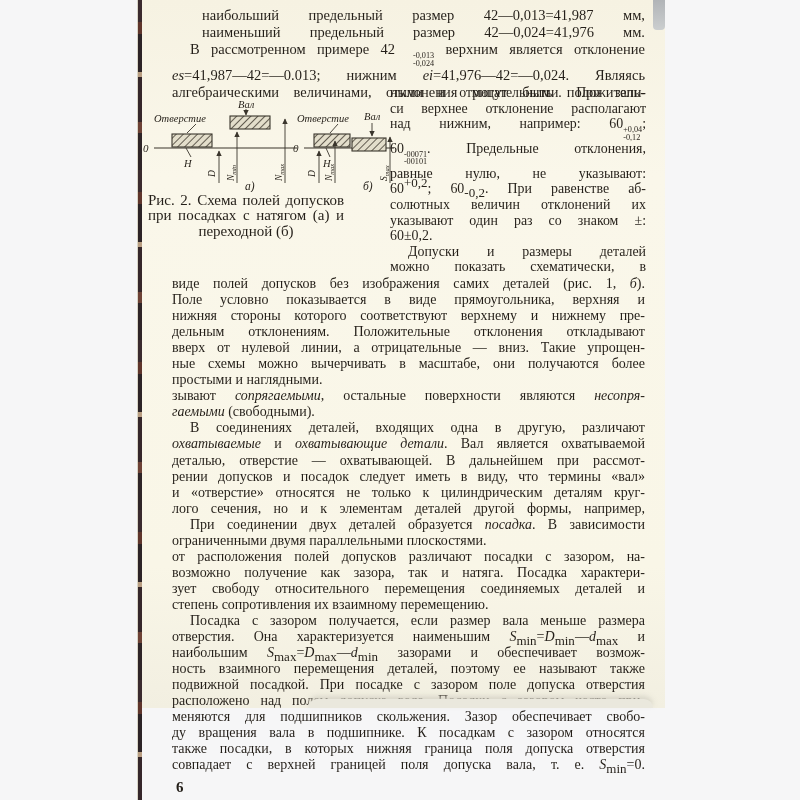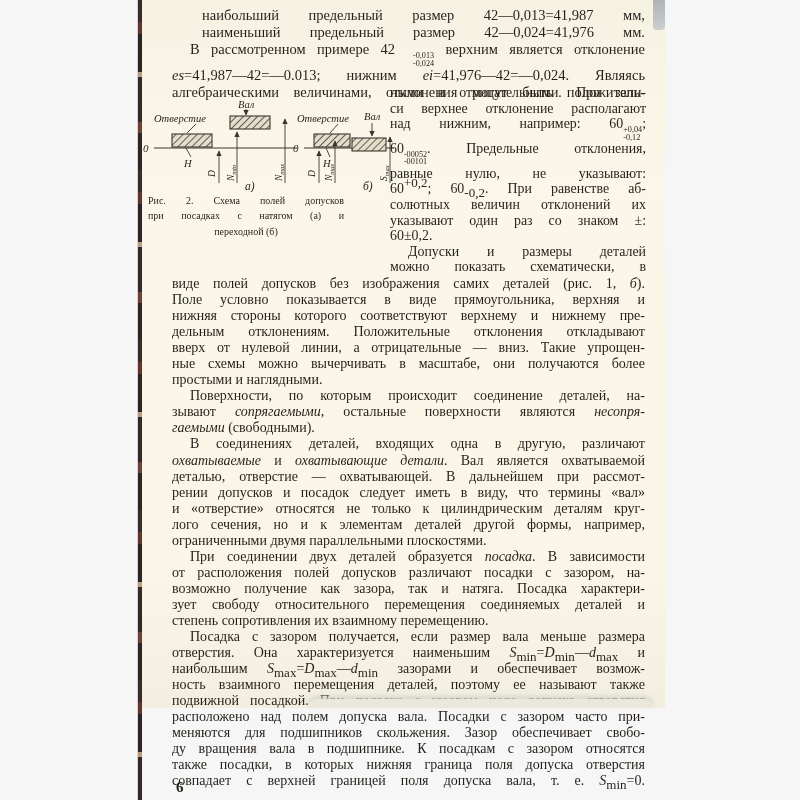--- a/index.html
+++ b/index.html
@@ -20,21 +20,21 @@
   .body-block{left:32px;top:256px;width:473px;line-height:16.05px;font-size:14.0px;margin-top:20px;}
   .line{text-align:justify;text-align-last:justify;white-space:normal;}
   .line.end{text-align-last:left;}
   .line.ind1{text-indent:18px;}
   .line.ind2{text-indent:30px;}
   sup,sub{font-size:13px;line-height:0;}
   .ss{display:inline-flex;flex-direction:column;font-size:8.2px;line-height:7.4px;
       vertical-align:-4px;font-style:normal;text-align:right;}
   .ss span{display:block;}
   .figwrap{position:absolute;left:2px;top:97px;width:254px;}
-  .caption{position:absolute;left:8px;top:193px;width:196px;font-size:10px;line-height:15.3px;}
+  .caption{position:absolute;left:8px;top:193px;width:196px;font-size:15px;line-height:15.3px;}
   .caption .cl{text-align:justify;text-align-last:justify;}
   .caption .cl.last{text-align-last:center;}
   .pagenum{position:absolute;left:36px;top:779px;font-size:15px;font-weight:bold;}
   svg text{font-family:"Liberation Serif","DejaVu Serif",serif;fill:#29241d;}
 </style>
 </head>
 <body>
 
 <div class="canvas">
   <div class="page">
@@ -109,50 +109,49 @@
     </div>
 
     <div class="tb right-col" id="right-col">
         <div class="line">ными и отрицательными. При запи-</div>
         <div class="line">си верхнее отклонение располагают</div>
         <div class="line">над нижним, например: 60<span class="ss">
             <span>+0,04</span>
             <span>-0,12</span>
           </span>;</div>
         <div class="line">60<span class="ss">
-            <span>-00052</span>
+            <span>-00071</span>
             <span>-00101</span>
           </span>. Предельные отклонения,</div>
         <div class="line">равные нулю, не указывают:</div>
         <div class="line">60<sup>+0,2</sup>; 60<sub>-0,2</sub>. При равенстве аб-</div>
         <div class="line">солютных величин отклонений их</div>
         <div class="line">указывают один раз со знаком ±:</div>
         <div class="line end">60±0,2.</div>
         <div class="line ind1">Допуски и размеры деталей</div>
         <div class="line">можно показать схематически, в</div>
       </div>
     <div class="tb body-block" id="body-block">
         <div class="line">виде полей допусков без изображения самих деталей (рис. 1, <i>б</i>).</div>
         <div class="line">Поле условно показывается в виде прямоугольника, верхняя и</div>
         <div class="line">нижняя стороны которого соответствуют верхнему и нижнему пре-</div>
         <div class="line">дельным отклонениям. Положительные отклонения откладывают</div>
         <div class="line">вверх от нулевой линии, а отрицательные — вниз. Такие упрощен-</div>
         <div class="line">ные схемы можно вычерчивать в масштабе, они получаются более</div>
         <div class="line end">простыми и наглядными.</div>
-        <div class="line ind1">Поверхности, по которым происходит соединение деталей, на-</div>
         <div class="line">зывают <i>сопрягаемыми</i>, остальные поверхности являются <i>несопря-</i></div>
         <div class="line end"><i>гаемыми</i> (свободными).</div>
         <div class="line ind1">В соединениях деталей, входящих одна в другую, различают</div>
         <div class="line"><i>охватываемые</i> и <i>охватывающие детали</i>. Вал является охватываемой</div>
         <div class="line">деталью, отверстие — охватывающей. В дальнейшем при рассмот-</div>
         <div class="line">рении допусков и посадок следует иметь в виду, что термины «вал»</div>
         <div class="line">и «отверстие» относятся не только к цилиндрическим деталям круг-</div>
         <div class="line">лого сечения, но и к элементам деталей другой формы, например,</div>
+        <div class="line ind1">При соединении двух деталей образуется <i>посадка</i>. В зависимости</div>
         <div class="line end">ограниченными двумя параллельными плоскостями.</div>
-        <div class="line ind1">При соединении двух деталей образуется <i>посадка</i>. В зависимости</div>
         <div class="line">от расположения полей допусков различают посадки с зазором, на-</div>
         <div class="line">возможно получение как зазора, так и натяга. Посадка характери-</div>
         <div class="line">зует свободу относительного перемещения соединяемых деталей и</div>
         <div class="line end">степень сопротивления их взаимному перемещению.</div>
         <div class="line ind1">Посадка с зазором получается, если размер вала меньше размера</div>
         <div class="line">отверстия. Она характеризуется наименьшим <i>S</i><sub>min</sub>=<i>D</i><sub>min</sub>—<i>d</i><sub>max</sub> и</div>
         <div class="line">наибольшим <i>S</i><sub>max</sub>=<i>D</i><sub>max</sub>—<i>d</i><sub>min</sub> зазорами и обеспечивает возмож-</div>
         <div class="line">ность взаимного перемещения деталей, поэтому ее называют также</div>
         <div class="line">подвижной посадкой. При посадке с зазором поле допуска отверстия</div>
         <div class="line">расположено над полем допуска вала. Посадки с зазором часто при-</div>

